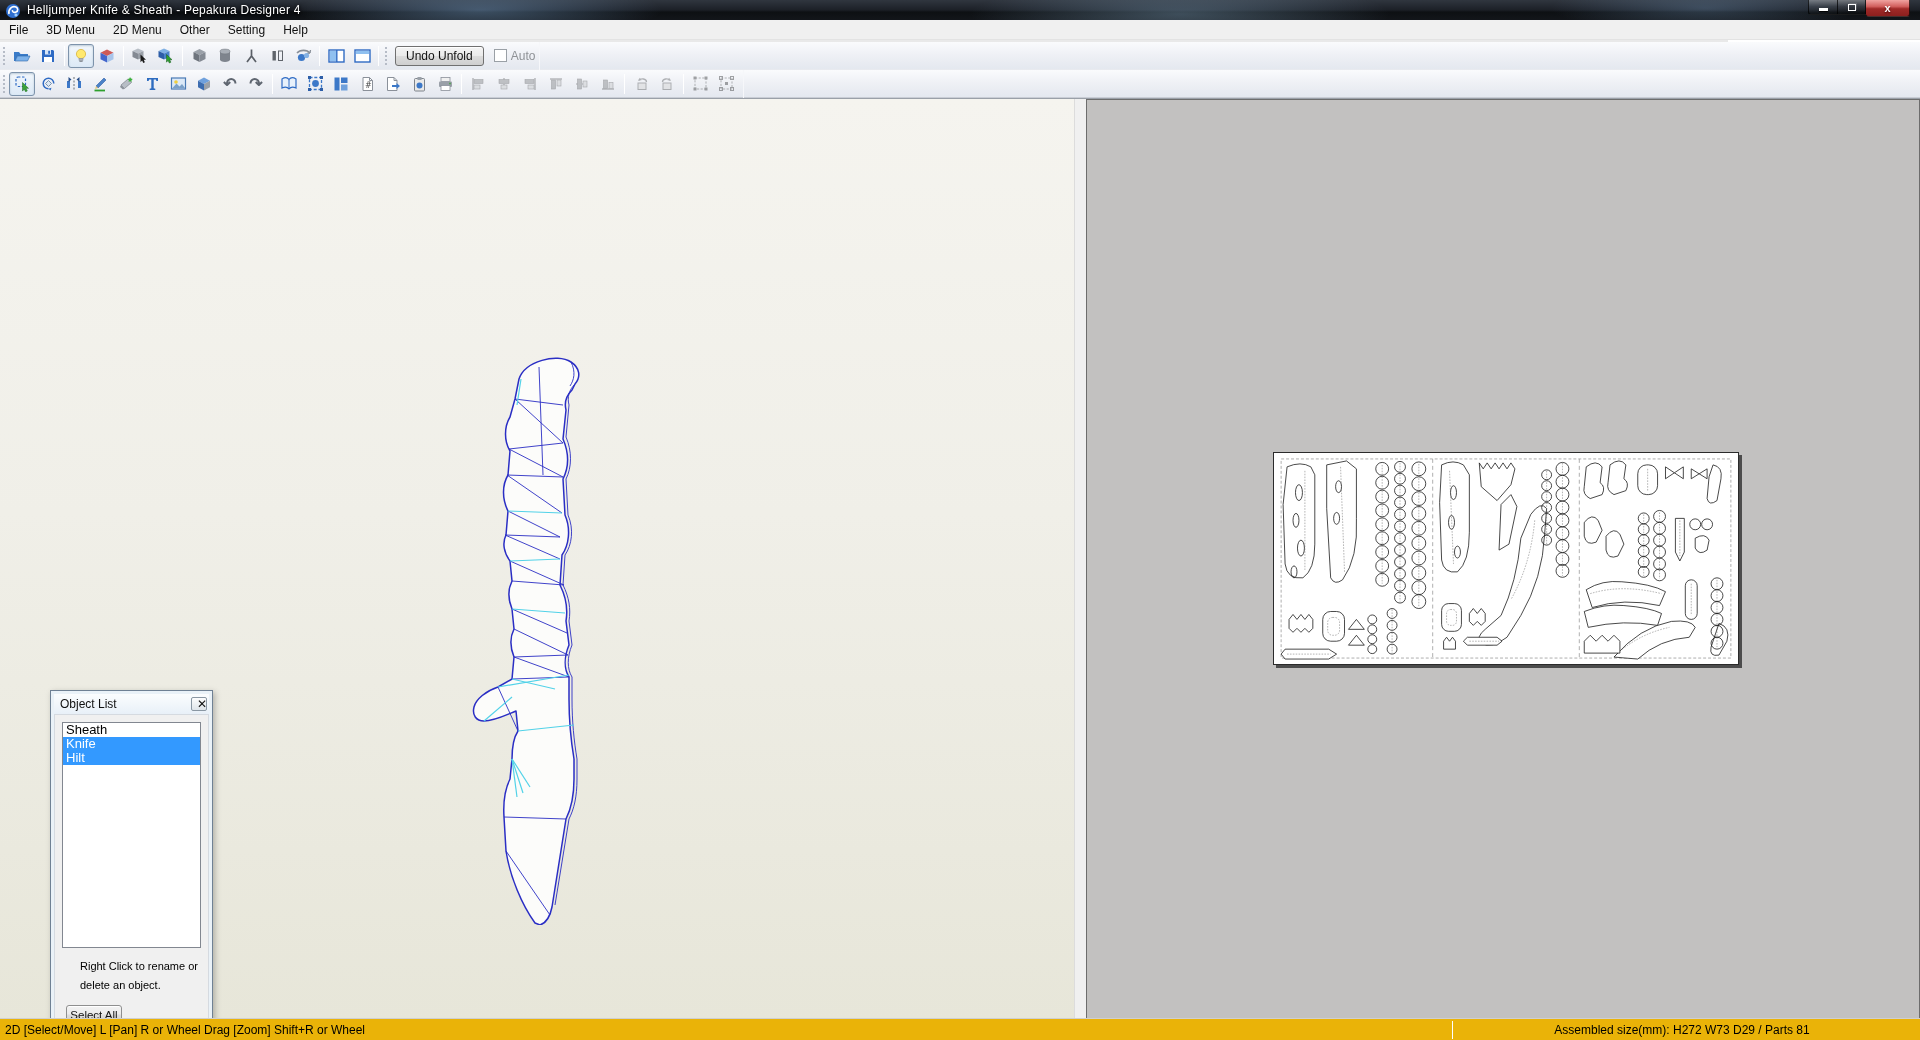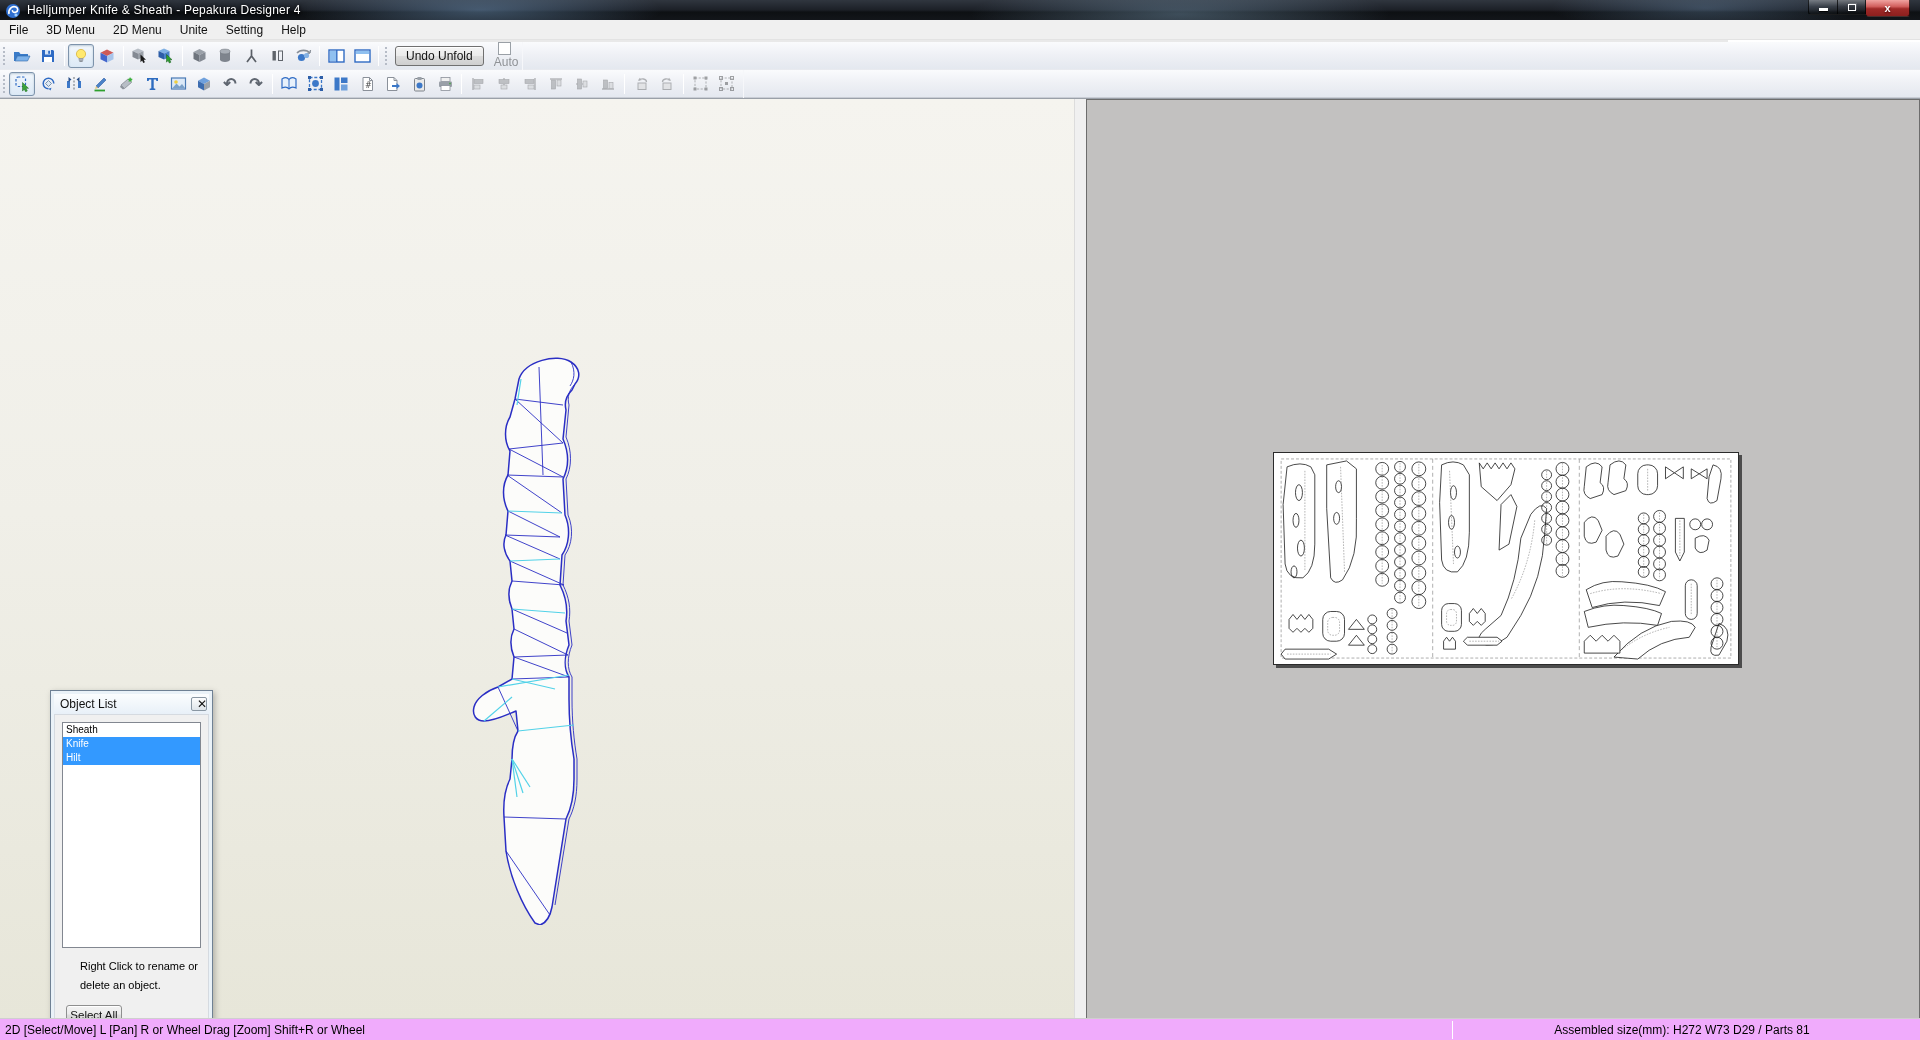--- a/index.html
+++ b/index.html
@@ -48,21 +48,21 @@
   .tbtn { width:26px; height:24px; display:flex; align-items:center; justify-content:center;
     border:1px solid transparent; border-radius:3px; }
   .tbtn.pressed { border-color:#7d93ab; background:linear-gradient(180deg,#f2f7fc,#dce9f6);
     box-shadow:inset 0 1px 2px rgba(90,120,150,.35); }
   .tbtn.disabled { opacity:.5; filter:grayscale(.6); }
   .uglyph { font-size:16px; color:#5f6670; font-weight:bold; line-height:1; }
   .cmdbtn { height:20px; padding:0 10px; margin:0 4px; font-size:12px; color:#111;
     border:1px solid #707070; border-radius:3px;
     background:linear-gradient(180deg,#f4f4f4,#ebebeb 48%,#dcdcdc 52%,#cfcfcf);
     box-shadow:inset 0 1px 0 #fff; display:flex; align-items:center; }
-  .autowrap { display:flex; align-items:center; margin-left:6px; color:#8f9296;flex-direction:column; }
+  .autowrap { display:flex; align-items:center; margin-left:6px; color:#8f9296; }
   .checkbox { width:13px; height:13px; background:#fff; border:1px solid #9aa0a6; margin-right:4px; }
   .endcap { width:1px; height:28px; background:#c6cbd4; border-right:1px solid #f6f7fa; margin-left:4px; }
 
   
   .main { position:absolute; left:0; top:98px; width:1920px; height:920px; border-top:1px solid #9aa0a8; }
   .view3d { position:absolute; left:0; top:0; width:1074px; height:920px;
     background:linear-gradient(180deg,#f5f4ef 0%,#f0efe8 45%,#e7e6d9 100%); overflow:hidden; }
   .splitter { position:absolute; left:1074px; top:0; width:12px; height:920px;
     background:#f0f0f0; border-left:1px solid #dcdcdc; }
   .view2d { position:absolute; left:1086px; top:0; width:834px; height:920px;
@@ -74,35 +74,35 @@
   
   .dlg { position:absolute; left:50px; top:591px; width:163px; height:388px;
     background:#eaf2f8; border:1px solid #6f8194; box-shadow:2px 2px 6px rgba(0,0,0,.25); padding:3px; }
   .dlg-title { height:20px; display:flex; align-items:center;
     background:linear-gradient(180deg,#fbfdfe,#e8f0f8); }
   .dlg-title span { margin-left:6px; font-size:12px; color:#111; }
   .dlg-close { margin-left:auto; margin-right:2px; width:16px; height:14px;
     border:1px solid #8a97a3; border-radius:2px; background:linear-gradient(180deg,#fdfdfd,#dfe5ea);
     display:flex; align-items:center; justify-content:center; font-size:8px; color:#444; line-height:1; }
   .dlg-body { height:358px; background:#f0f0f0; border:1px solid #d5dae0; padding:7px 7px 0 7px; }
-  .listbox { height:226px; background:#fff; border:1px solid #828790; overflow:hidden; font-size:10px; }
+  .listbox { height:226px; background:#fff; border:1px solid #828790; overflow:hidden; font-size:13px; }
   .listbox .li { height:14px; line-height:14px; padding-left:3px; color:#000; }
   .listbox .li.sel { background:#3399ff; color:#fff; }
   .dlg-hint { margin-top:9px; font-size:11px; line-height:19px; color:#000; width:126px;margin-left:18px; }
   .btnrow { display:flex; margin-top:10px; justify-content:space-between; padding:0 4px;flex-direction:column; }
   .dbtn { font-size:11.5px; color:#111; border:1px solid #8e8f8f; border-radius:3px;
     background:linear-gradient(180deg,#f3f3f3,#ebebeb 48%,#dddddd 52%,#cfcfcf);
     box-shadow:inset 0 1px 0 #fff; display:flex; align-items:center; justify-content:center; }
   .dbtn.sall { width:56px; height:19px; }
   .dbtn.clr  { width:58px; height:19px; }
   .dbtn.unite{ width:100px; height:19px; margin:9px auto 0 auto; }
 
   
   .statusbar { position:absolute; left:0; top:1018px; width:1920px; height:22px;
-    background:#f0abfc; border-top:1px solid #cfcfcf; }
+    background:#eab308; border-top:1px solid #cfcfcf; }
   .status-left { position:absolute; left:5px; top:4px; color:#000; font-size:12px; }
   .status-div { position:absolute; left:1452px; top:2px; width:1px; height:18px;
     background:#c8c8c8; border-right:1px solid #fff; }
   .status-right { position:absolute; left:1452px; top:4px; width:460px; text-align:center;
     color:#000; font-size:12px; }
 
   svg { display:block; }
 </style>
 </head>
 <body>
@@ -128,21 +128,21 @@
       <div class="winbtn cls">
           <span class="glyph-x">x</span>
         </div>
     </div>
   </div>
 
   <div class="menubar">
     <span class="menuitem">File</span>
     <span class="menuitem">3D Menu</span>
     <span class="menuitem">2D Menu</span>
-    <span class="menuitem">Unite</span>
+    <span class="menuitem">Other</span>
     <span class="menuitem">Setting</span>
     <span class="menuitem">Help</span>
   </div>
 
   <div class="tbrow tb1">
     <div class="grip"></div>
 
     <div class="tbtn">
       <svg width="18" height="16" viewBox="0 0 18 16">
         <path d="M1,13 V4 h5 l1.5,2 H15 v2 H4.5 L2.5,13 Z" fill="#3a7bc8"></path>

